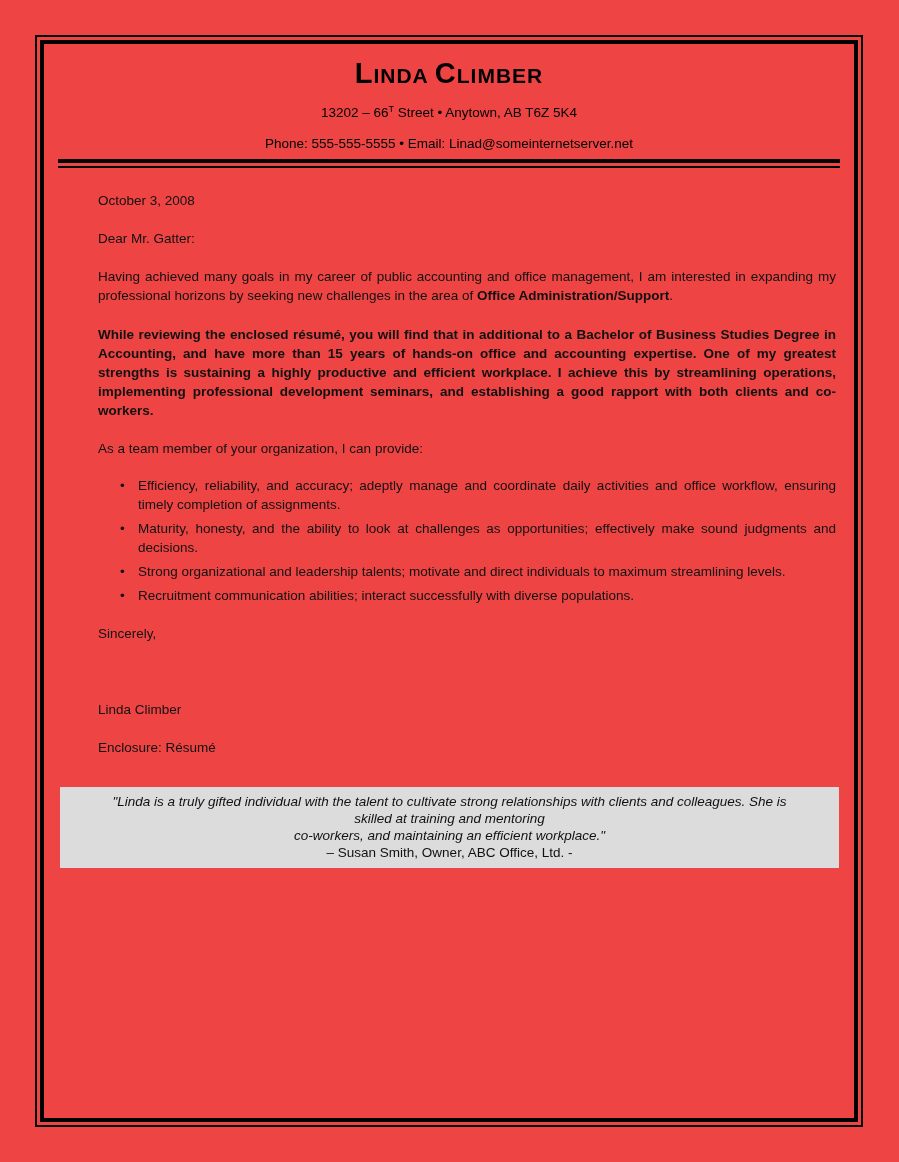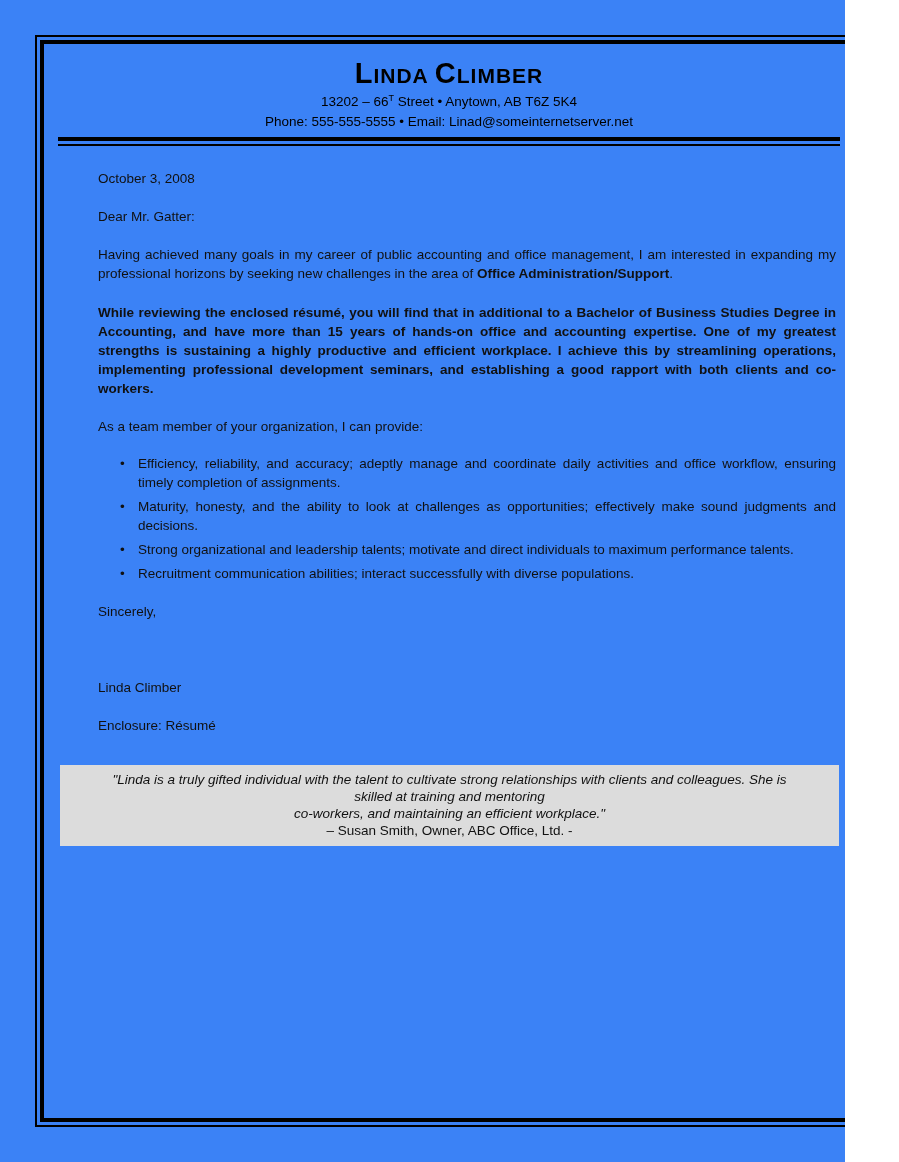--- a/index.html
+++ b/index.html
@@ -4,25 +4,24 @@
 <style>
   html, body {
     margin: 0;
     padding: 0;
     background: #ffffff;
     font-family: "Liberation Sans", "DejaVu Sans", sans-serif;
     color: #111111;
   }
   .sheet {
     position: relative;
-    width: 817px;
+    width: 899px;
     height: 1162px;
-    background: #3b82f6;
+    background: #ef4444;
     overflow: hidden;
-    padding-left: 28px;
   }
   
   .frame-outer {
     position: absolute;
     left: 35px;
     top: 35px;
     width: 824px;
     height: 1088px;
     border: 2px solid #000000;
   }
@@ -43,21 +42,21 @@
     font-size: 21px;
     letter-spacing: 1px;
     color: #000000;
     line-height: 1.15;
   }
   .letterhead-name .cap { font-size: 29px; }
   .letterhead-address,
   .letterhead-contact {
     font-size: 13.5px;
     line-height: 17px;
-    margin-top: 3px;
+    margin-top: 14px;
     color: #000000;
   }
   sup.small-sup {
     font-size: 9px;
     vertical-align: super;
     line-height: 0;
   }
   .header-rule {
     margin: 7px 14px 0 14px;
     border-top: 4px solid #000000;
@@ -143,21 +142,21 @@
           <span>Having achieved many goals in my career of public accounting and office management, I am interested in expanding my professional horizons by seeking new challenges in the area of </span><span class="bold">Office Administration/Support</span><span>.</span>
         </div>
 
         <div class="para para2">While reviewing the enclosed résumé, you will find that in additional to a Bachelor of Business Studies Degree in Accounting, and have more than 15 years of hands-on office and accounting expertise. One of my greatest strengths is sustaining a highly productive and efficient workplace. I achieve this by streamlining operations, implementing professional development seminars, and establishing a good rapport with both clients and co-workers.</div>
 
         <div class="list-intro">As a team member of your organization, I can provide:</div>
 
         <ul class="provide-list">
           <li>Efficiency, reliability, and accuracy; adeptly manage and coordinate daily activities and office workflow, ensuring timely completion of assignments.</li>
           <li>Maturity, honesty, and the ability to look at challenges as opportunities; effectively make sound judgments and decisions.</li>
-          <li>Strong organizational and leadership talents; motivate and direct individuals to maximum performance talents.</li>
+          <li>Strong organizational and leadership talents; motivate and direct individuals to maximum streamlining levels.</li>
           <li>Recruitment communication abilities; interact successfully with diverse populations.</li>
         </ul>
 
 
         <div class="valediction">Sincerely,</div>
 
         <div class="signature-name">Linda Climber</div>
 
         <div class="enclosure">Enclosure: Résumé</div>
 

